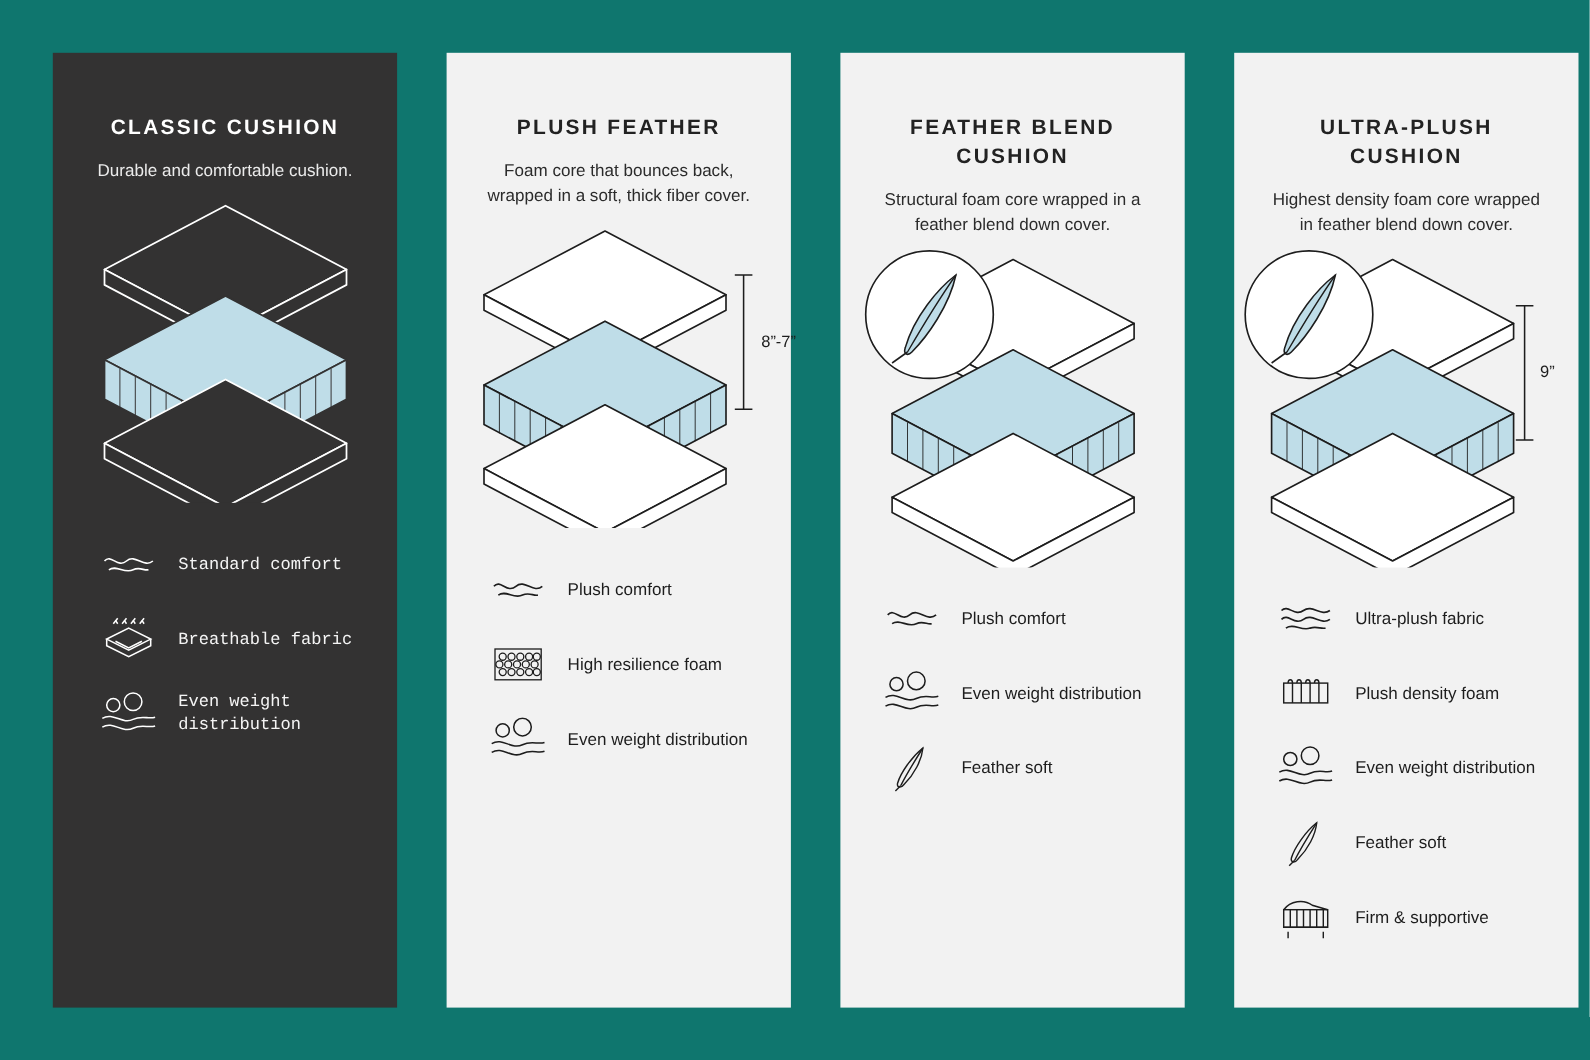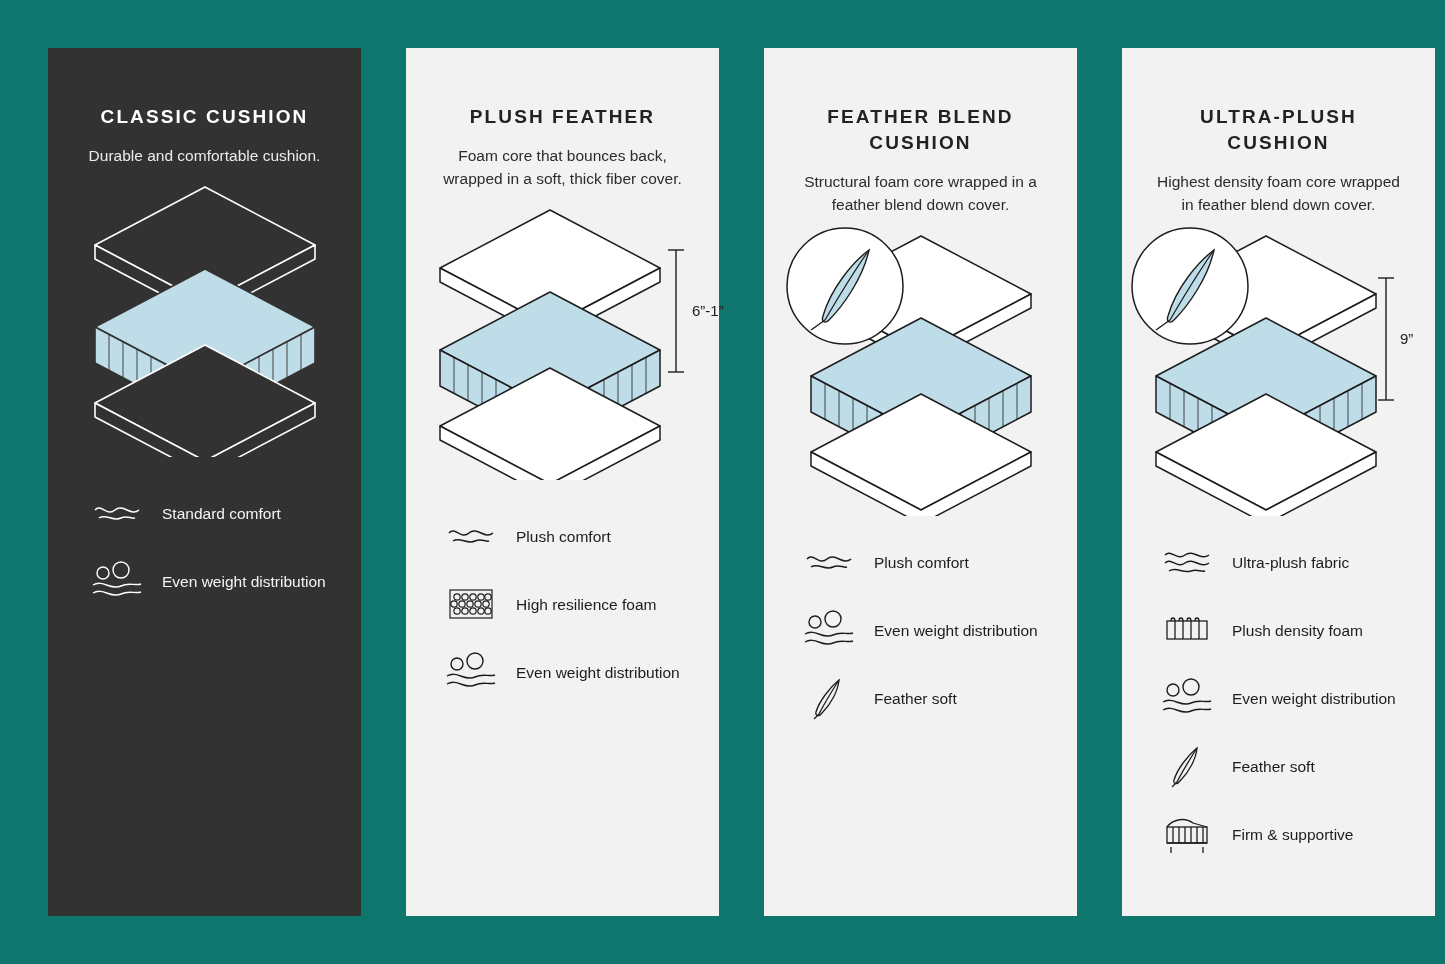--- a/index.html
+++ b/index.html
@@ -95,21 +95,21 @@
     height: 42px;
     display: flex;
     align-items: center;
     justify-content: center;
   }
   .feature-label {
     font-size: 15.5px;
     line-height: 21px;
     color: #1d1d1d;
   }
-  .card.dark .feature-label { color: #f4f4f4; }
+  .card.dark .feature-label { color: #f4f4f4; font-family: Liberation Mono, monospace; }
 
   .card.dark .features { padding-left: 42px; }
 </style>
 </head>
 <body>
 
 <div class="board">
   <div class="cards">
 
     <div class="card dark">
@@ -150,20 +150,32 @@
 
       <ul class="features">
         <li class="feature">
           <span class="feature-icon">
             <svg width="48" height="22" viewBox="0 0 48 22" fill="none" stroke="#ffffff" stroke-width="1.5">
               <path d="M2 8 C8 1, 14 15, 22 8 C30 1, 38 15, 46 8"></path>
               <path d="M6 16 C13 11, 20 20, 28 16 C34 13, 38 17, 42 16"></path>
             </svg>
           </span>
           <span class="feature-label">Standard comfort</span>
+        </li>
+        <li class="feature">
+          <span class="feature-icon">
+            <svg width="48" height="40" viewBox="0 0 48 40" fill="none" stroke="#ffffff" stroke-width="1.4">
+              <path d="M10 6 l4 -5 M18 6 l4 -5 M26 6 l4 -5 M34 6 l4 -5"></path>
+              <path d="M12 3 l2 3 M20 3 l2 3 M28 3 l2 3 M36 3 l2 3"></path>
+              <polygon points="24,10 44,20 24,30 4,20"></polygon>
+              <path d="M4 20 v6 l20 10 l20 -10 v-6"></path>
+              <path d="M12 22 l12 6 l12 -6"></path>
+            </svg>
+          </span>
+          <span class="feature-label">Breathable fabric</span>
         </li>
         <li class="feature">
           <span class="feature-icon">
             <svg width="52" height="40" viewBox="0 0 52 40" fill="none" stroke="#ffffff" stroke-width="1.4">
               <circle cx="12" cy="12" r="6"></circle>
               <circle cx="30" cy="9" r="8"></circle>
               <path d="M2 24 C12 18, 20 30, 30 25 C38 21, 44 25, 50 23"></path>
               <path d="M2 32 C12 26, 20 38, 30 33 C38 29, 44 33, 50 31"></path>
             </svg>
           </span>
@@ -203,21 +215,21 @@
             <polygon points="30,226 30,240 140,298 250,240 250,226 140,284" fill="#ffffff"></polygon>
           </g>
         </svg>
         <svg class="dim-bracket" width="24" height="130" viewBox="0 0 24 130" style="position:absolute; left:258px; top:46px;">
           <g stroke="#1d1d1d" stroke-width="1.4" fill="none">
             <line x1="12" y1="4" x2="12" y2="126"></line>
             <line x1="4" y1="4" x2="20" y2="4"></line>
             <line x1="4" y1="126" x2="20" y2="126"></line>
           </g>
         </svg>
-        <div class="dim-label" style="left:286px; top:102px;">6”-1”</div>
+        <div class="dim-label" style="left:286px; top:102px;">8”-7”</div>
       </div>
 
       <ul class="features">
         <li class="feature">
           <span class="feature-icon">
             <svg width="48" height="22" viewBox="0 0 48 22" fill="none" stroke="#1d1d1d" stroke-width="1.5">
               <path d="M2 8 C8 1, 14 15, 22 8 C30 1, 38 15, 46 8"></path>
               <path d="M6 16 C13 11, 20 20, 28 16 C34 13, 38 17, 42 16"></path>
             </svg>
           </span>

